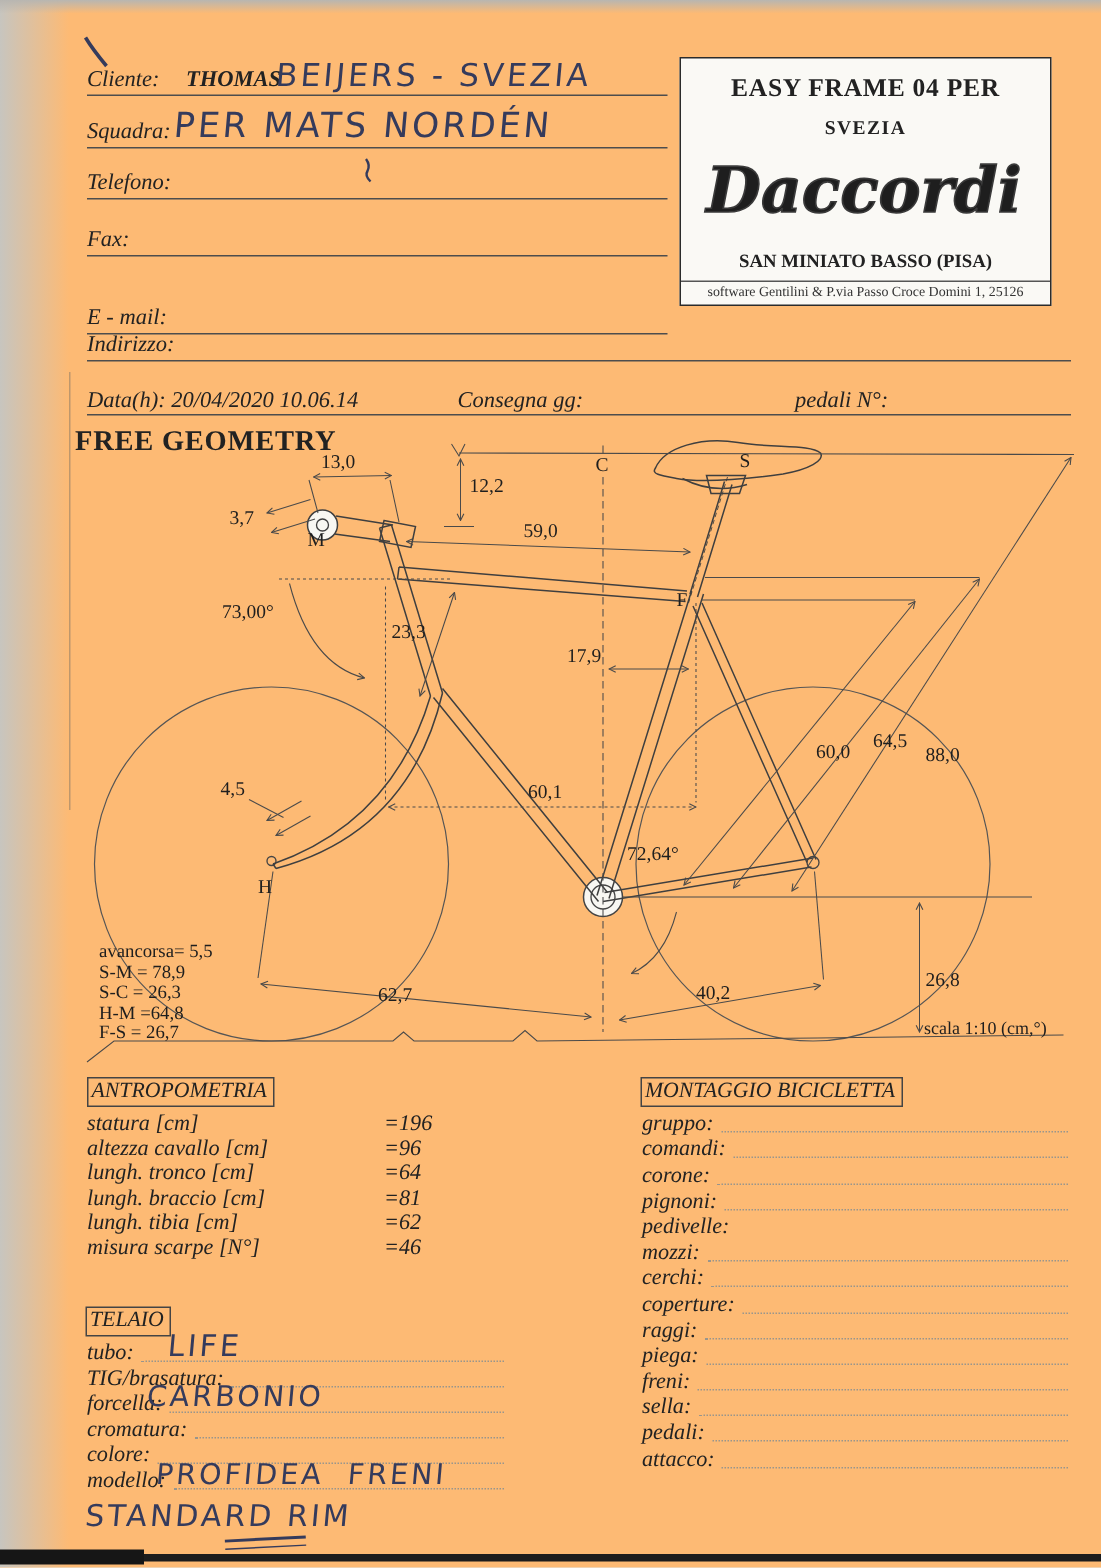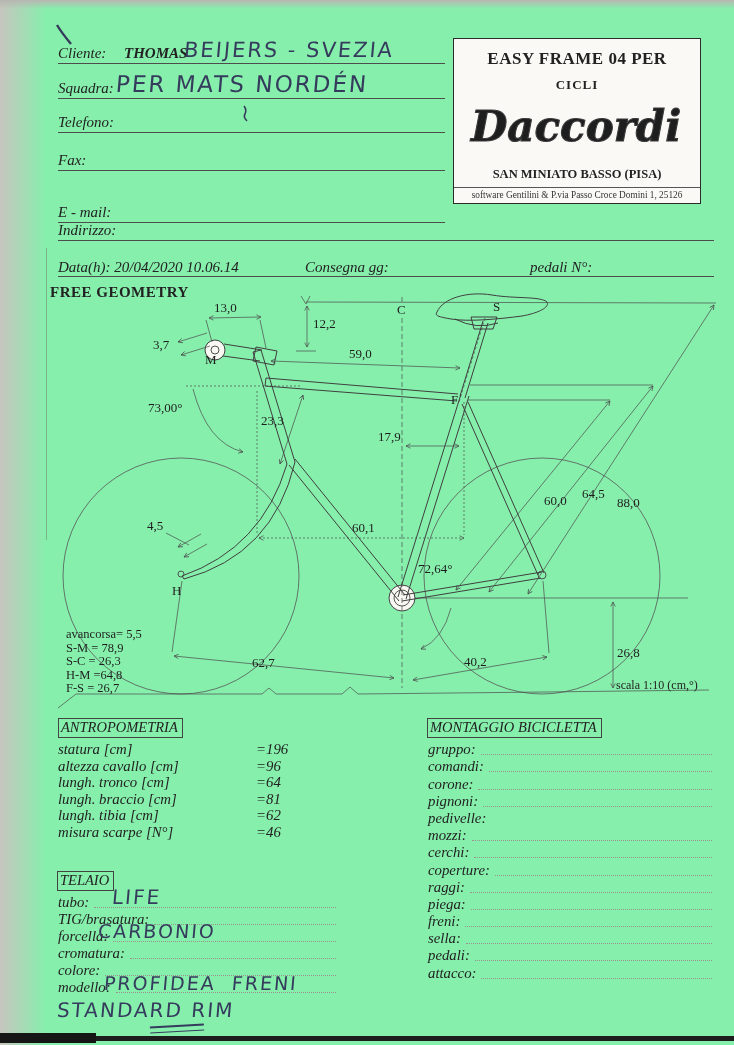--- a/index.html
+++ b/index.html
@@ -1,16 +1,16 @@
 <!DOCTYPE html>
 <html><head>
 <meta charset="utf-8">
 <style>
   html,body{margin:0;padding:0;background:#e8e6e1;}
-  .page{position:relative;width:734px;height:1045px;background:#86efac;
+  .page{position:relative;width:734px;height:1045px;background:#fdba74;
         font-family:"Liberation Serif",serif;color:#222;overflow:hidden;}
   .edge-left{position:absolute;left:0;top:0;bottom:0;width:46px;
         background:linear-gradient(90deg,#c7c5bf 0%,rgba(248,247,242,0) 100%);}
   .edge-top{position:absolute;left:0;top:0;right:0;height:9px;
         background:linear-gradient(180deg,#b8b6b1 0%,rgba(248,247,242,0) 100%);}
   .fold-line{position:absolute;left:46px;top:248px;width:1px;height:292px;background:rgba(110,108,102,.45);}
   .bottom-bar{position:absolute;left:0;top:1036px;width:734px;height:5px;background:#1d1d1d;}
   .bottom-bar-left{position:absolute;left:0;top:1033px;width:96px;height:10px;background:#161616;}
 
   .field-row{position:absolute;left:58px;height:22px;border-bottom:1.2px solid #4d4d4d;}
@@ -25,21 +25,21 @@
   .logo-line1{position:absolute;top:10px;left:0;right:0;font-size:17px;font-weight:600;letter-spacing:.5px;}
   .logo-line2{position:absolute;top:38px;left:0;right:0;font-size:13px;font-weight:600;letter-spacing:1px;}
   .logo-brand{position:absolute;top:58px;left:2px;}
   .logo-city{position:absolute;top:128px;left:0;right:0;font-size:12.5px;font-weight:600;}
   .logo-divider{position:absolute;top:148px;left:0;right:0;height:1px;background:#555;}
   .logo-software{position:absolute;top:151px;left:0;right:0;font-size:9.3px;color:#333;}
 
   .meta-row{position:absolute;left:58px;top:256px;width:656px;height:20px;border-bottom:1.3px solid #4d4d4d;}
   .meta-row span{position:absolute;bottom:0;font-style:italic;font-size:15px;white-space:nowrap;}
 
-  .geo-title{position:absolute;left:50px;top:284px;font-size:15px;font-weight:bold;letter-spacing:.5px;}
+  .geo-title{position:absolute;left:50px;top:284px;font-size:19px;font-weight:bold;letter-spacing:.5px;}
 
   .sec{position:absolute;}
   .sec-title{display:inline-block;border:1px solid #444;padding:0 4px 1px 2px;
         font-style:italic;font-size:14.5px;white-space:nowrap;background:transparent;}
   .antro-rows{position:absolute;top:23px;left:0;width:280px;}
   .antro-row{height:16.6px;font-style:italic;font-size:14.8px;white-space:nowrap;}
   .antro-row .v{position:absolute;left:198px;}
   .antro-row{position:relative;}
 
   .lead-rows{position:absolute;top:23px;left:1px;}
@@ -83,21 +83,21 @@
   </div>
   <div class="field-row" style="top:218px;width:656px;">
     <span class="lbl">Indirizzo:</span>
   </div>
 
   <span class="hand" style="left:184px;top:38px;font-size:21px;">BEIJERS - SVEZIA</span>
   <span class="hand" style="left:116px;top:71px;font-size:23px;">PER MATS NORDÉN</span>
 
   <div class="logo-box">
     <div class="logo-line1">EASY FRAME 04 PER</div>
-    <div class="logo-line2">CICLI</div>
+    <div class="logo-line2">SVEZIA</div>
     <svg class="logo-brand" width="240" height="60">
       <text x="120" y="44" text-anchor="middle" style="font-family:'DejaVu Serif',serif;font-style:italic;font-weight:bold;font-size:42px;" fill="none" stroke="#3a3a3a" stroke-width="1.1">Daccordi</text>
     </svg>
     <div class="logo-city">SAN MINIATO BASSO (PISA)</div>
     <div class="logo-divider"></div>
     <div class="logo-software">software Gentilini &amp; P.via Passo Croce Domini 1, 25126</div>
   </div>
 
   <div class="meta-row">
     <span style="left:0;">Data(h): 20/04/2020 10.06.14</span>

